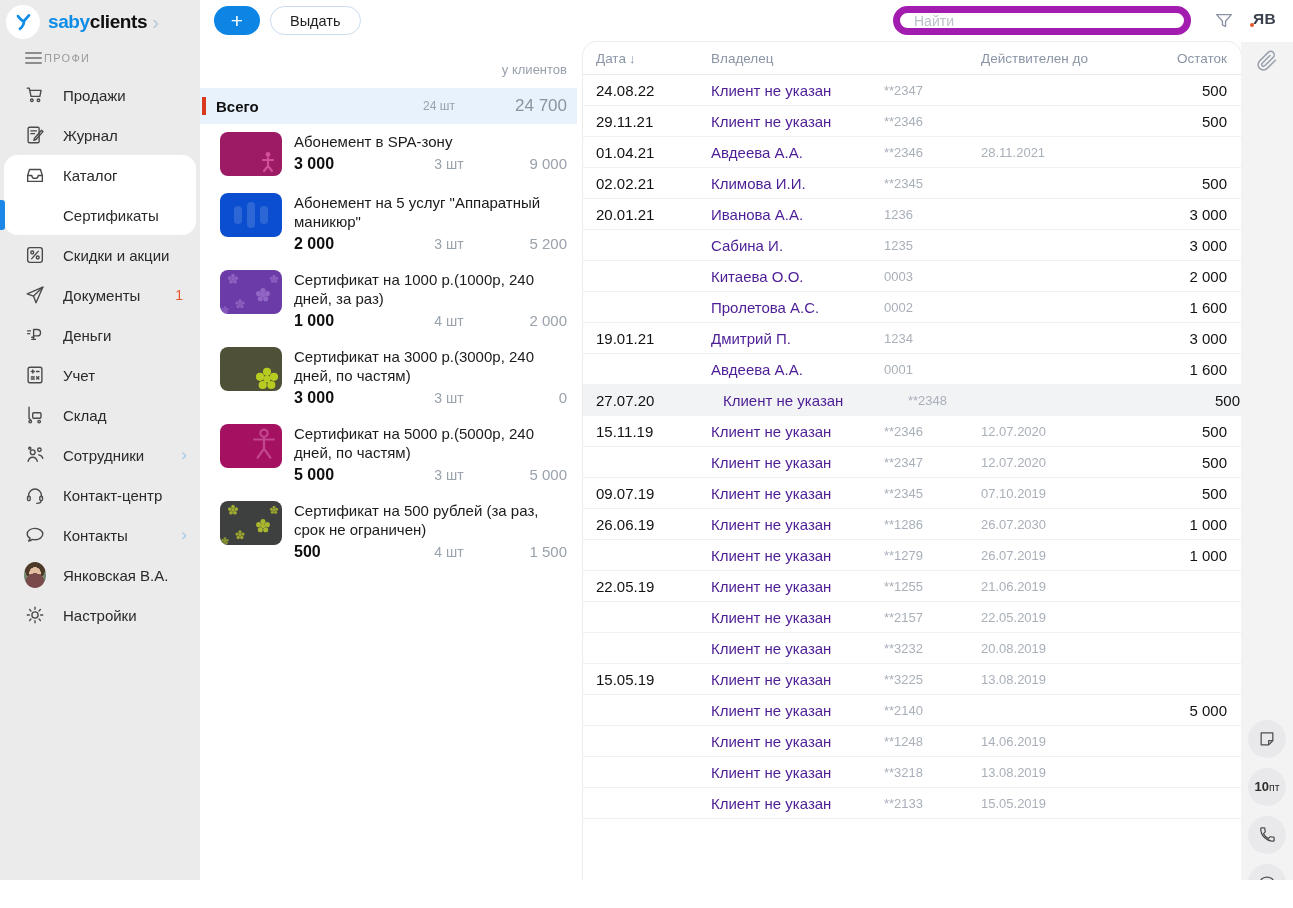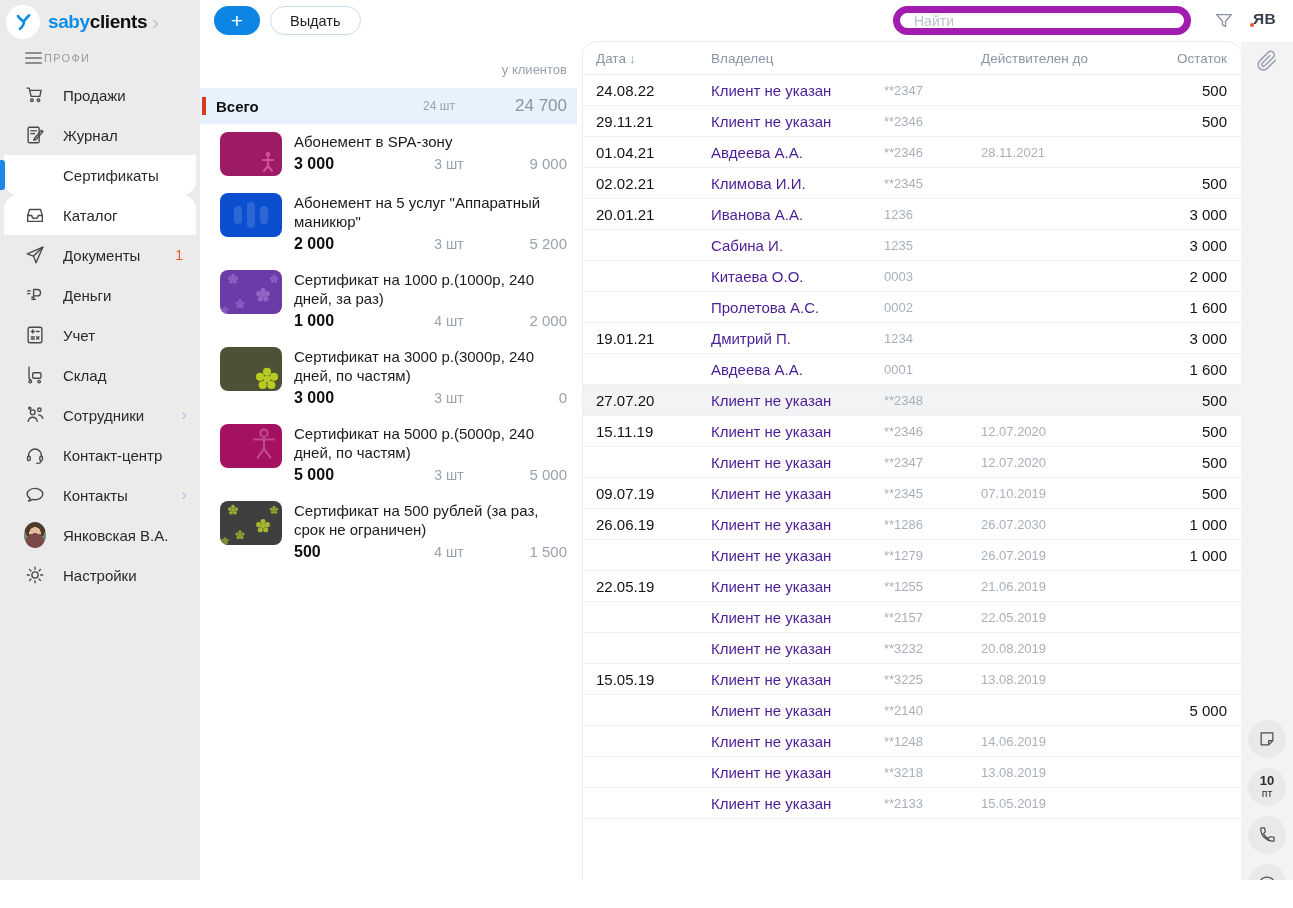--- a/index.html
+++ b/index.html
@@ -64,34 +64,34 @@
   .count { font-size:14px; color:#9aa2ac; text-align:center; }
   .amount { font-size:15px; color:#9aa2ac; text-align:right; }
 
   
   .table-panel { position:absolute; left:583px; top:42px; width:658px; height:866px; background:#fff; border-radius:14px 14px 0 0; box-shadow:0 0 0 1px #ececec; }
   .thead { display:grid; grid-template-columns:115px 173px 97px 186px 1fr; height:33px; align-items:center; padding:0 14px 0 13px; border-bottom:1px solid #e7e9eb; color:#8a95a5; font-size:13.5px; }
   .thead .sortable { cursor:pointer; }
   .sort-arrow { font-size:13px; color:#8a95a5; margin-left:3px; }
   .th-rest { text-align:right; }
   .trow { display:grid; grid-template-columns:115px 173px 97px 186px 1fr; height:31px; align-items:center; padding:0 14px 0 13px; border-bottom:1px solid #eff1f2; cursor:pointer; }
-  .trow.hl { background:#f2f3f5; }
+  .trow.hl { background:#f2f3f5;gap:12px; }
   .c-date { font-size:15px; color:#121212; }
   .c-owner { font-size:15px; color:#4c1d95; white-space:nowrap; overflow:hidden; }
   .c-num { font-size:13px; color:#a9b0b9; }
   .c-until { font-size:13px; color:#a9b0b9; }
   .c-rest { font-size:15px; color:#121212; text-align:right; }
 
   
   .rail { position:absolute; left:1241px; top:42px; width:52px; height:866px; background:#f3f3f4; }
   .clip { position:absolute; top:5px; left:14px; cursor:pointer; }
   .rail-bottom { position:absolute; bottom:6px; left:7px; display:flex; flex-direction:column; gap:10px; }
   .rail-circle { width:38px; height:38px; border-radius:50%; background:#e9e9eb; display:flex; align-items:center; justify-content:center; cursor:pointer; }
   .rail-circle svg { width:20px; height:20px; }
-  .cal { flex-direction:column; line-height:12px; }
+  .cal { flex-direction:row; line-height:12px; }
   .cal .day { font-weight:bold; font-size:13px; color:#2e2e2e; }
   .cal .wk { font-size:10.5px; color:#2e2e2e; }
 </style>
 </head>
 <body>
 
 <div class="app">
 
   <aside class="sidebar">
     <div class="logo-row">
@@ -130,35 +130,48 @@
             <svg viewBox="0 0 24 24">
               <g fill="none" stroke="#4a4a4a" stroke-width="1.5" stroke-linecap="round" stroke-linejoin="round">
                 <rect x="4.5" y="3.5" width="12" height="17" rx="1.5"></rect>
                 <path d="M7.5 7.5h6M7.5 10.5h4"></path>
                 <path d="M11.5 15.5l7.6-8.6 1.6 1.4-7.6 8.6-2.4.9z"></path>
               </g>
             </svg>
           </span>
     <span class="m-label">Журнал</span>
   </div>
+        <div class="m-item group">
+    <span class="ic">
+            <svg viewBox="0 0 24 24">
+              <g fill="none" stroke="#4a4a4a" stroke-width="1.5" stroke-linecap="round" stroke-linejoin="round">
+                <path d="M4 12.5l2-6.5h12l2 6.5V19H4z"></path>
+                <path d="M4 12.5h4.5c0 1.8 1.5 3.2 3.5 3.2s3.5-1.4 3.5-3.2H20"></path>
+              </g>
+            </svg>
+          </span>
+    <span class="m-label">Каталог</span>
+  </div>
         <div class="m-item sub selected">
 
     <span class="m-label">Сертификаты</span>
   <span class="selbar"></span>
         </div>
-        <div class="m-item group">
-    <span class="ic">
-            <svg viewBox="0 0 24 24">
-              <g fill="none" stroke="#4a4a4a" stroke-width="1.5" stroke-linecap="round" stroke-linejoin="round">
-                <path d="M4 12.5l2-6.5h12l2 6.5V19H4z"></path>
-                <path d="M4 12.5h4.5c0 1.8 1.5 3.2 3.5 3.2s3.5-1.4 3.5-3.2H20"></path>
-              </g>
-            </svg>
-          </span>
-    <span class="m-label">Каталог</span>
+        <div class="m-item">
+    <span class="ic">
+            <svg viewBox="0 0 24 24">
+              <g fill="none" stroke="#4a4a4a" stroke-width="1.5" stroke-linecap="round" stroke-linejoin="round">
+                <rect x="4" y="4" width="16" height="16" rx="2.5"></rect>
+                <circle cx="9" cy="9.3" r="1.6"></circle>
+                <circle cx="15" cy="14.7" r="1.6"></circle>
+                <path d="M15.5 8l-7 8"></path>
+              </g>
+            </svg>
+          </span>
+    <span class="m-label">Скидки и акции</span>
   </div>
         <div class="m-item">
     <span class="ic">
             <svg viewBox="0 0 24 24">
               <g fill="none" stroke="#4a4a4a" stroke-width="1.5" stroke-linecap="round" stroke-linejoin="round">
                 <path d="M20.5 3.5L3.5 10.8l6.9 2.4 2.7 7.3z"></path>
                 <path d="M10.4 13.2l10.1-9.7"></path>
               </g>
             </svg>
           </span>

